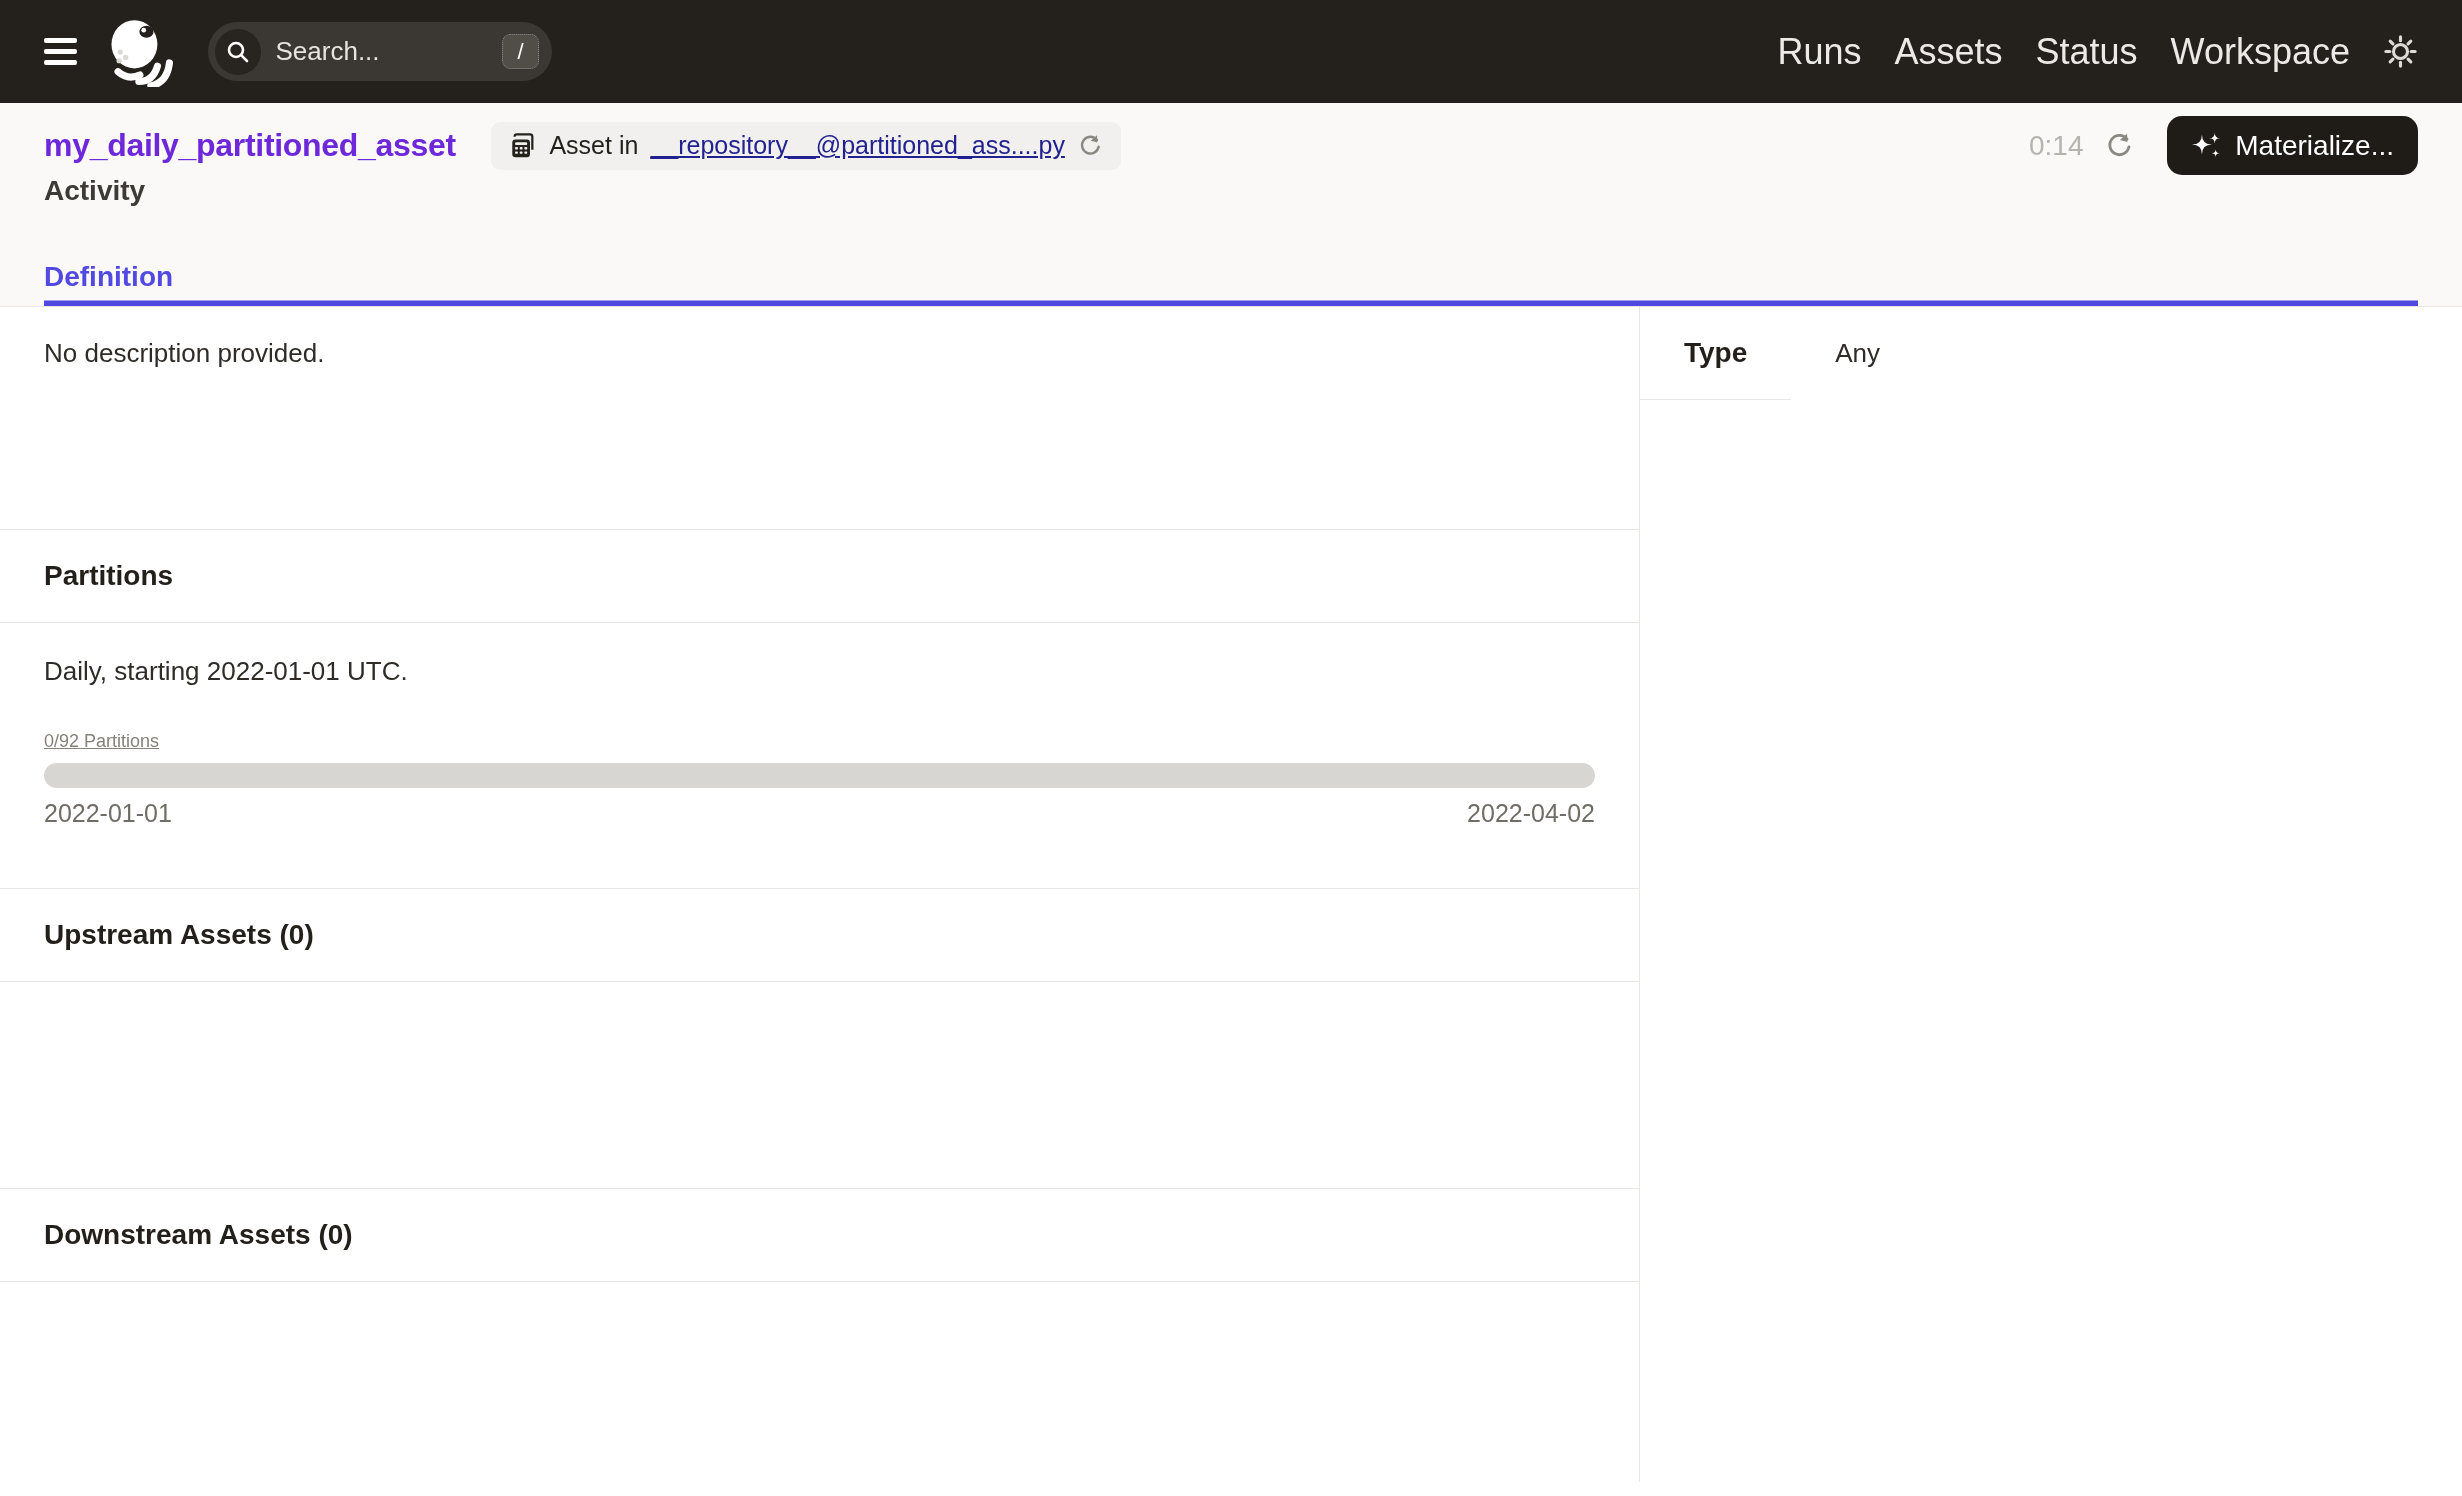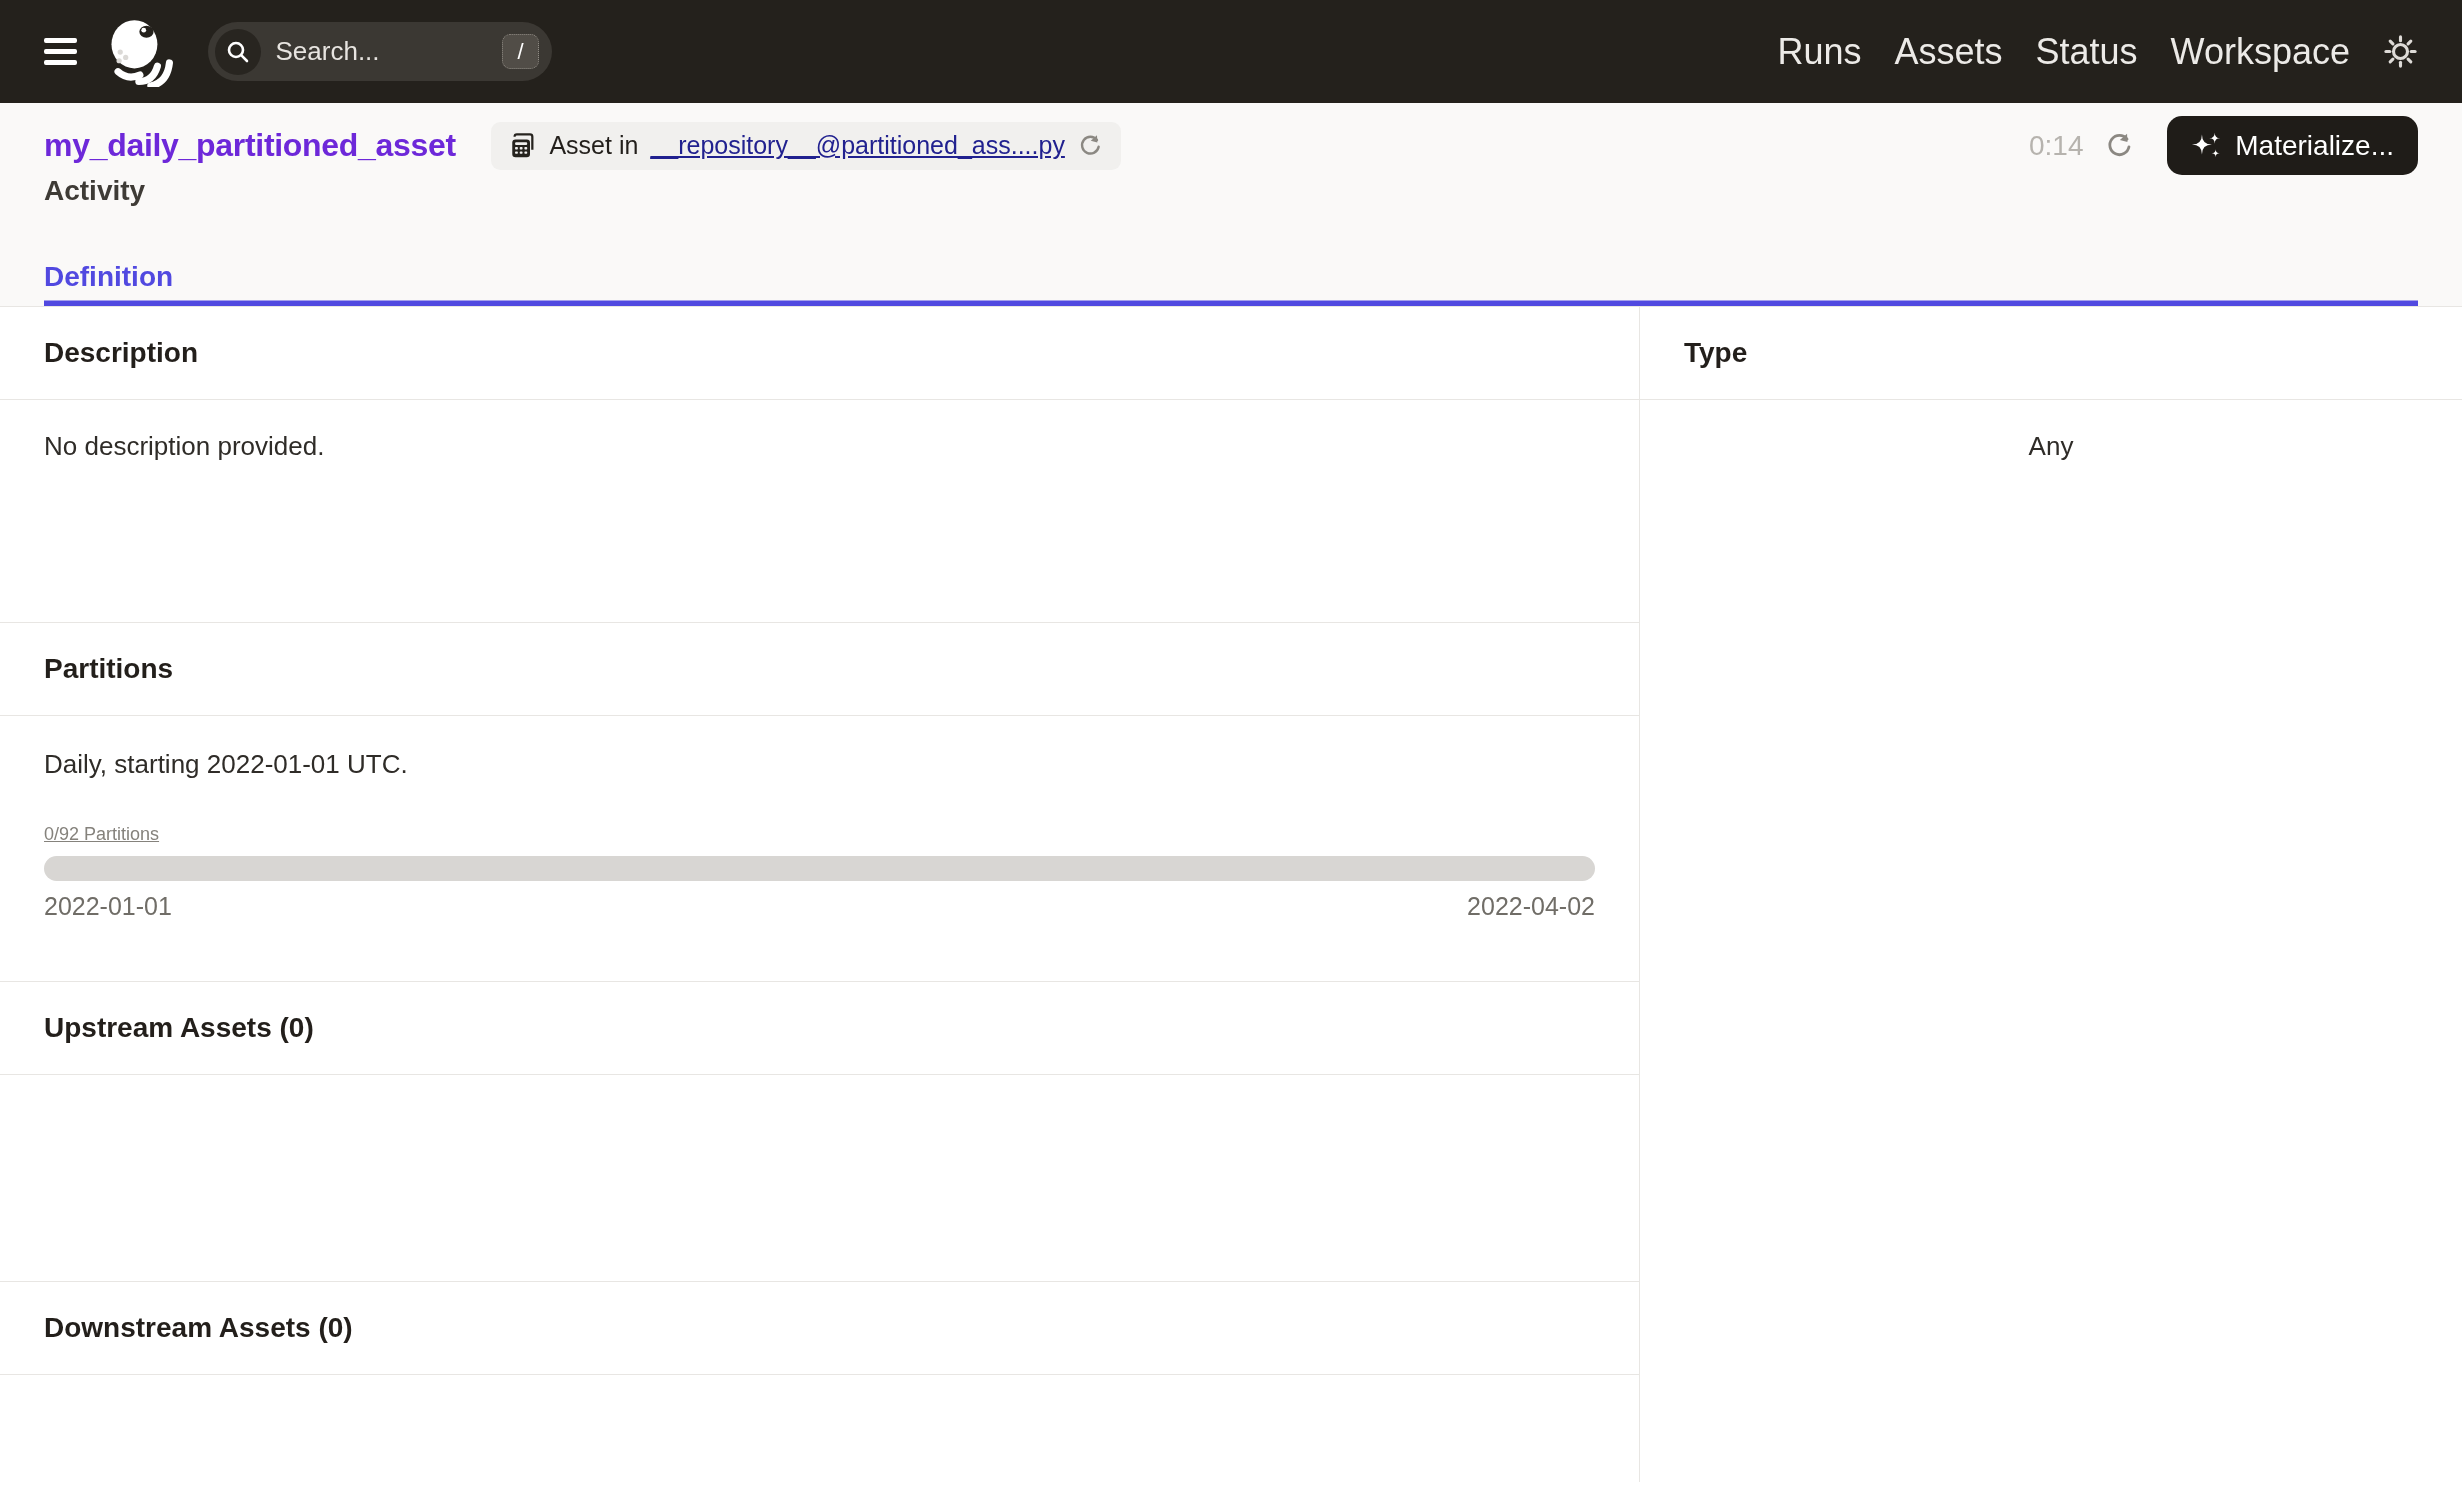--- a/index.html
+++ b/index.html
@@ -46,21 +46,21 @@
 
   
   .tabs { margin-top:auto; display:flex; gap:41px; padding:0 44px;flex-direction:column; }
   .tab { font-size:28px; font-weight:600; color:#3E3B36; padding-bottom:13px; cursor:pointer; }
   .tab.active { color:#5149E0; box-shadow:inset 0 -5.6px 0 #5149E0; }
 
   
   .content { display:flex; height:1175px; background:#ffffff; }
   .col-left { width:1640px; flex:none; border-right:0.9px solid #E8E6E3;
               display:flex; flex-direction:column; }
-  .col-right { flex:1; display:flex; flex-direction:column;text-align:center; }
+  .col-right { flex:1; display:flex; flex-direction:row; }
   .sec-head { height:93px; flex:none; border-bottom:0.9px solid #E8E6E3;
               display:flex; align-items:center; padding:0 44px;
               font-size:28px; font-weight:700; color:#231F1B; }
   .sec-body { padding:31px 44px; font-size:26px; color:#2F2C28; }
   .desc-body { height:223px; flex:none; border-bottom:0.9px solid #E8E6E3; }
   .partitions-body { height:266px; flex:none; border-bottom:0.9px solid #E8E6E3; padding:33px 44px 0; }
   .progress-label { margin-top:44px; font-size:18px; color:#85827C;text-decoration:underline; }
   .progress-track { margin-top:11px; height:25px; border-radius:13px; background:#D8D6D3; overflow:hidden; }
   .progress-fill { height:100%; background:#5149E0; width:0; }
   .range-row { margin-top:11px; display:flex; justify-content:space-between;
@@ -182,21 +182,20 @@
 
   <div class="tabs">
     <div class="tab">Activity</div>
     <div class="tab active">Definition</div>
   </div>
 </section>
 
 <main class="content">
 
   <div class="col-left">
-    <div class="sec-head">Description</div>
     <div class="sec-body desc-body">
       <span>No description provided.</span>
     </div>
 
     <div class="sec-head">Partitions</div>
     <div class="sec-body partitions-body">
       <div>Daily, starting 2022-01-01 UTC.</div>
       <div class="progress-label">0/92 Partitions</div>
       <div class="progress-track">
         <div class="progress-fill" style="width: 0%;"></div>

